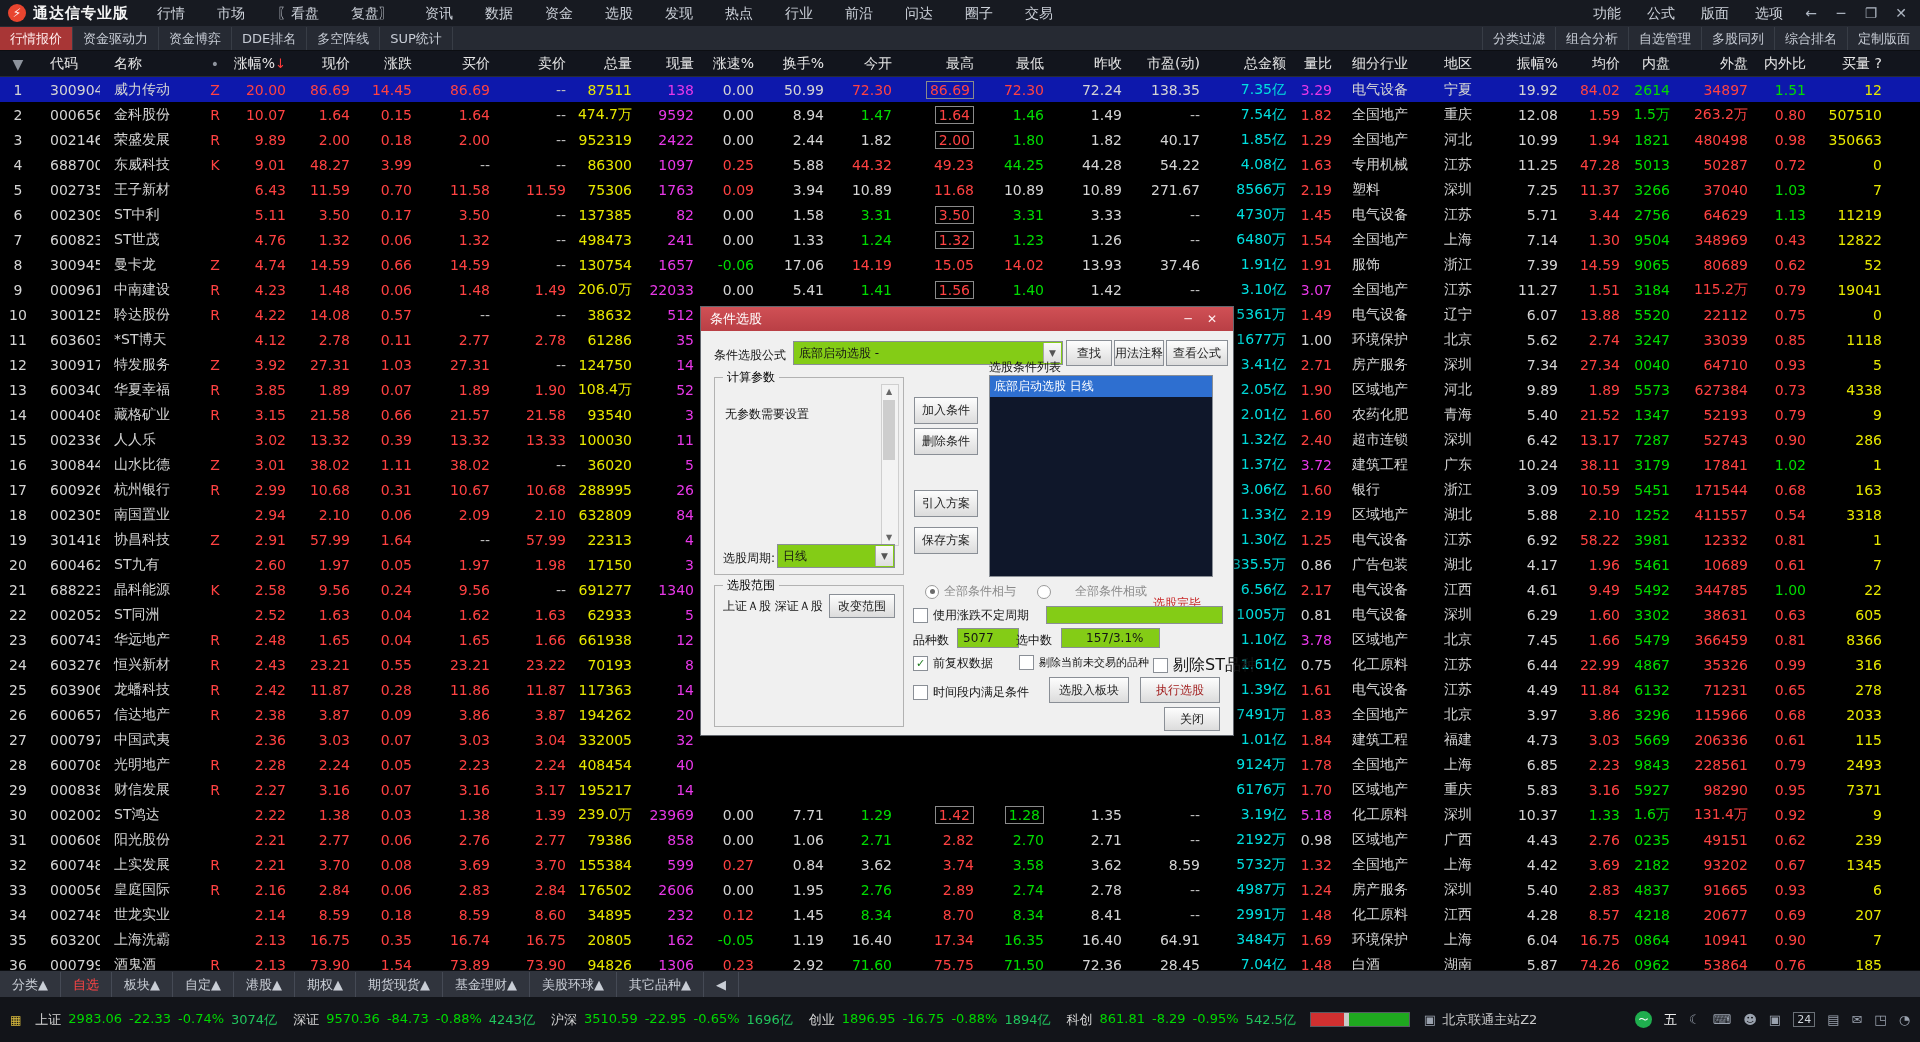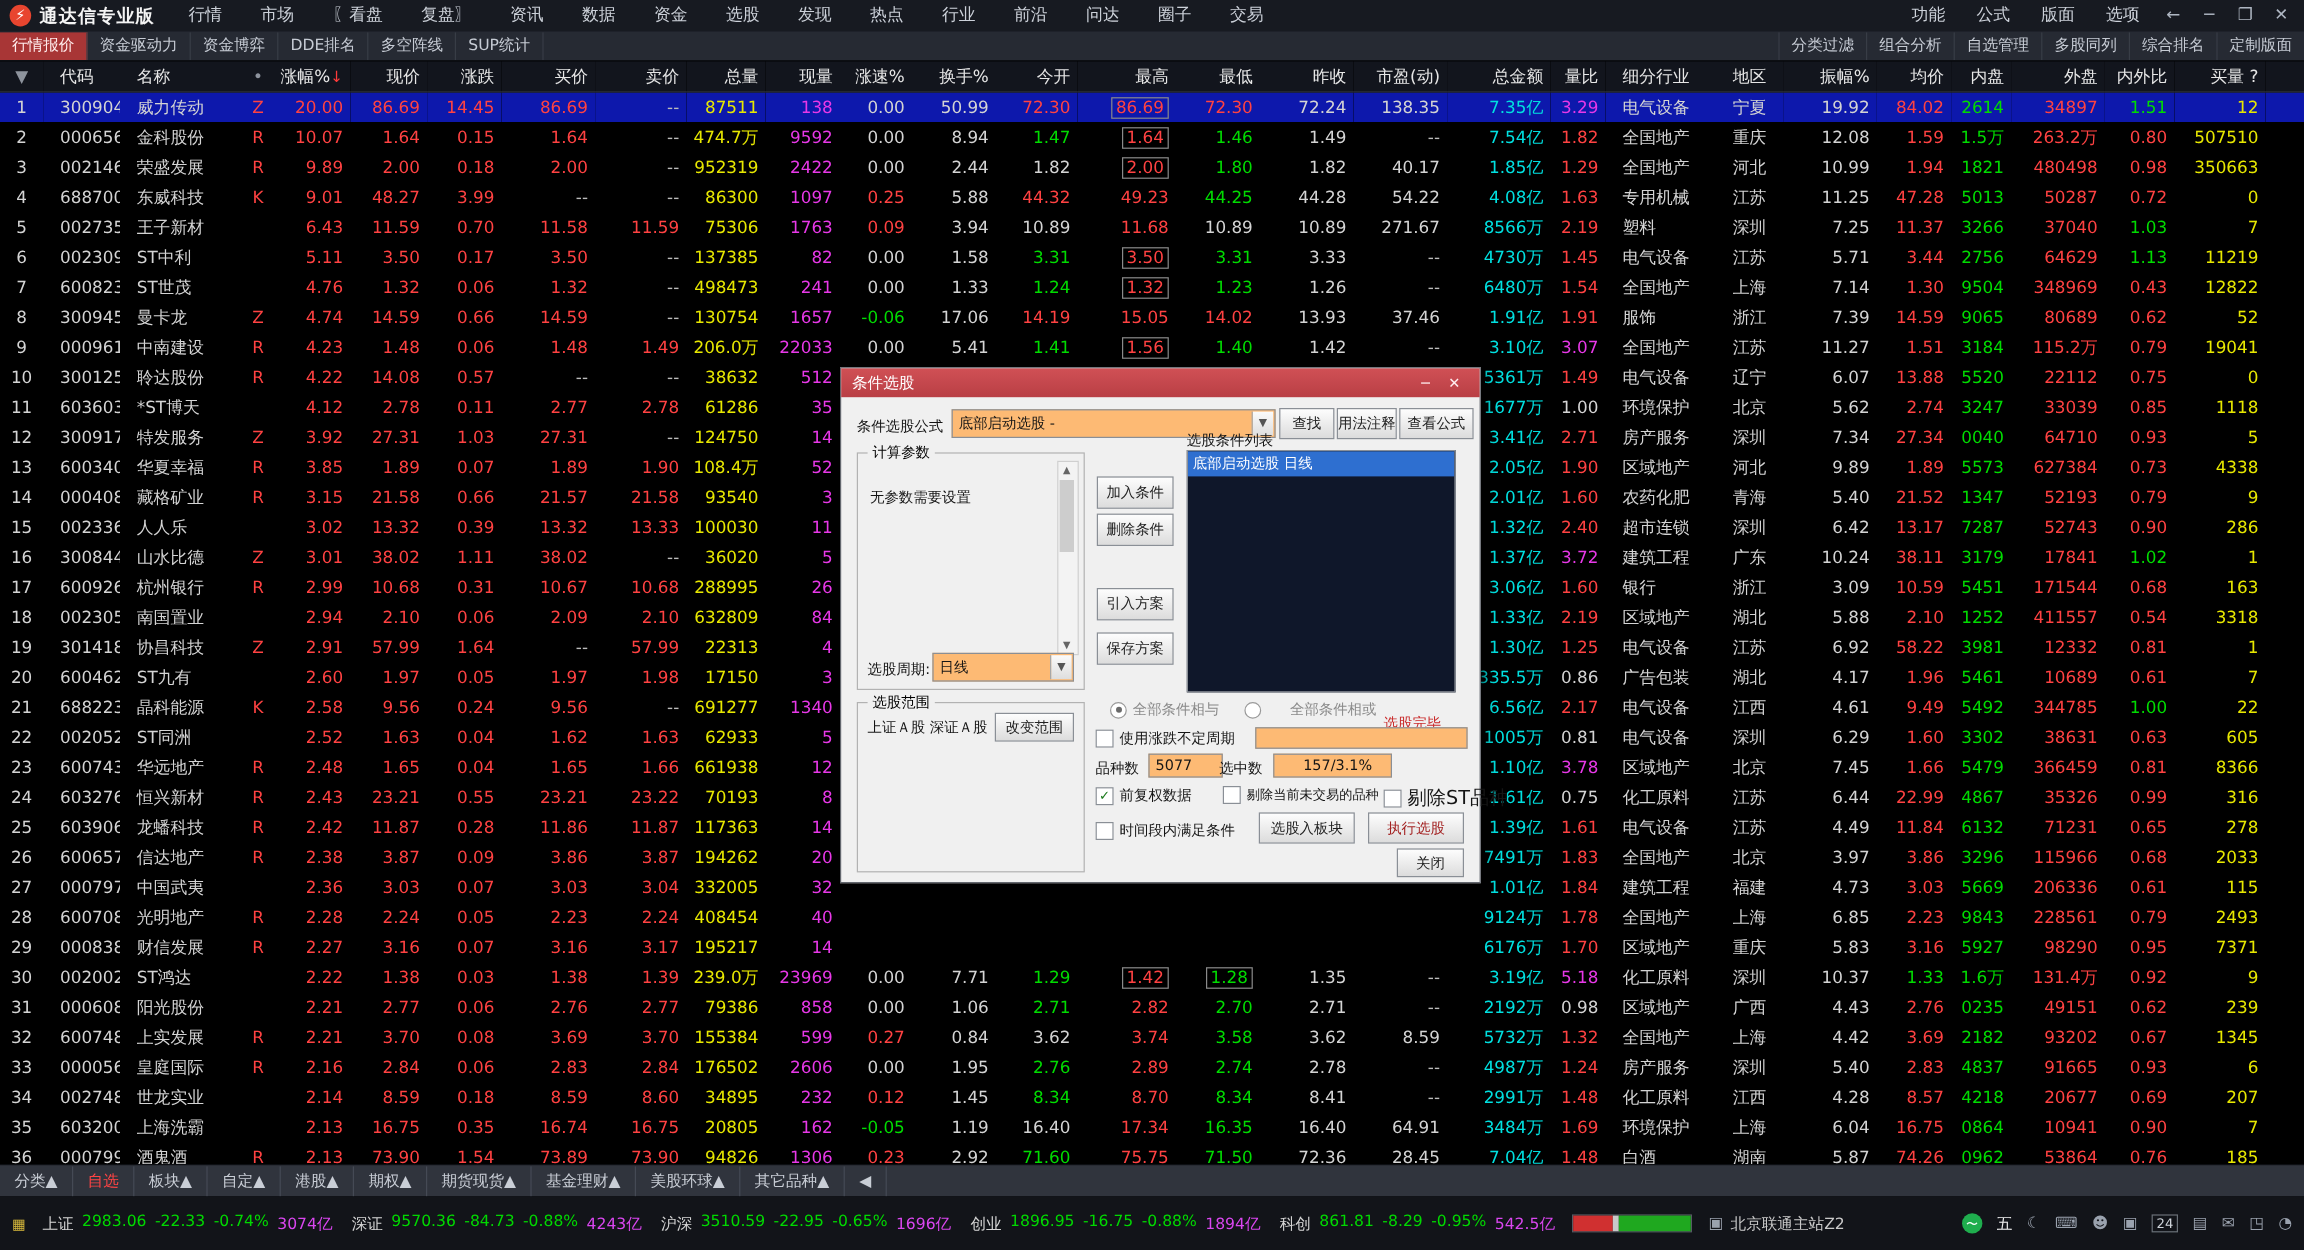--- a/index.html
+++ b/index.html
@@ -38,21 +38,21 @@
   .sortarrow{color:#ff3a3a;font-size:13px;}
   .dim{color:#8d939d}
 
   
   .dlg{position:absolute;left:700px;top:255px;width:532px;height:428px;background:#f0f0f0;border:1px solid #63676e;box-shadow:3px 4px 10px rgba(0,0,0,.65);font-size:12px;color:#151515;}
   .dlg-title{height:24px;background:linear-gradient(#d05055,#b93f45);color:#fff;display:flex;align-items:center;padding:0 9px;font-size:13px;}
   .dlg-title .sp{flex:1}
   .tbtn{width:24px;text-align:center;color:#ffeef0;font-size:12px;}
   .abs{position:absolute;}
   .btn{position:absolute;border:1px solid #8a8f96;background:linear-gradient(#fdfdfd,#dcdcdc);text-align:center;font-size:12px;color:#222;display:flex;align-items:center;justify-content:center;}
-  .field{position:absolute;background:#fdba74;border:1px solid #8a8f96;font-size:12px;display:flex;align-items:center;padding:0 5px;overflow:hidden;}
+  .field{position:absolute;background:#84cc16;border:1px solid #8a8f96;font-size:12px;display:flex;align-items:center;padding:0 5px;overflow:hidden;}
   .combo-arrow{position:absolute;right:1px;top:1px;bottom:1px;width:17px;background:linear-gradient(#fafafa,#dedede);border-left:1px solid #a7a7a7;display:flex;align-items:center;justify-content:center;color:#555;font-size:9px;}
   .grp{position:absolute;border:1px solid #b2b2b2;}
   .glabel{position:absolute;top:-9px;left:8px;background:#f0f0f0;padding:0 4px;font-size:12px;color:#000000;}
   .sbar{position:absolute;width:16px;background:#f3f3f3;border:1px solid #cfcfcf;}
   .sarw{position:absolute;left:0;width:14px;height:14px;text-align:center;font-size:8px;color:#666;line-height:14px;}
   .sthumb{position:absolute;left:1px;width:12px;background:#cdcdcd;}
   .list{position:absolute;background:#0f172a;border:1px solid #8a8f96;overflow:hidden;}
   .lsel{background:#2e6fd0;color:#fff;padding:2px 4px;font-size:12px;}
   .cbrow{position:absolute;display:flex;align-items:center;gap:5px;white-space:nowrap;}
   .cbox{width:13px;height:13px;background:#fff;border:1px solid #8a8f96;display:inline-flex;align-items:center;justify-content:center;font-size:11px;color:#1d7a1d;flex:0 0 auto;}
@@ -65,21 +65,21 @@
   .btabs{height:26px;background:#30343d;display:flex;align-items:center;font-size:13px;color:#c9ced6;flex:0 0 auto;border-top:1px solid #0c0e12;}
   .btab{padding:0 12px;border-right:1px solid #454a55;line-height:25px;}
   .btab.active{color:#ff4444;}
 
   
   .status{height:45px;background:#121419;display:flex;align-items:center;font-size:13px;color:#c9c9c9;padding:0 10px;gap:14px;flex:0 0 auto;}
   .sticon{color:#d7b93c;font-size:12px;}
   .idxg{display:flex;gap:7px;white-space:nowrap;}
   .gval{color:#00d800}
   .ilabel{color:#d6d6d6}
-  .iamt{color:#d946ef}
+  .iamt{color:#22c55e}
   .breadth{display:flex;height:13px;border:1px solid #565b63;width:98px;flex:0 0 auto;}
   .bseg-r{background:#d03030;width:34%;}
   .bseg-w{background:#c9c9c9;width:5%;}
   .bseg-g{background:#1fa81f;width:61%;}
   .server{display:flex;align-items:center;gap:6px;white-space:nowrap;}
   .micon{color:#9aa2ae;font-size:13px;}
   .right-icons{margin-left:auto;display:flex;align-items:center;gap:12px;}
   .gdot{width:17px;height:17px;border-radius:50%;background:#1fae4e;color:#fff;display:flex;align-items:center;justify-content:center;font-size:10px;}
   .wu{color:#eee;font-size:13px;}
   .badge24{border:1px solid #6a7077;padding:0 3px;font-size:11px;color:#cfd4da;}

